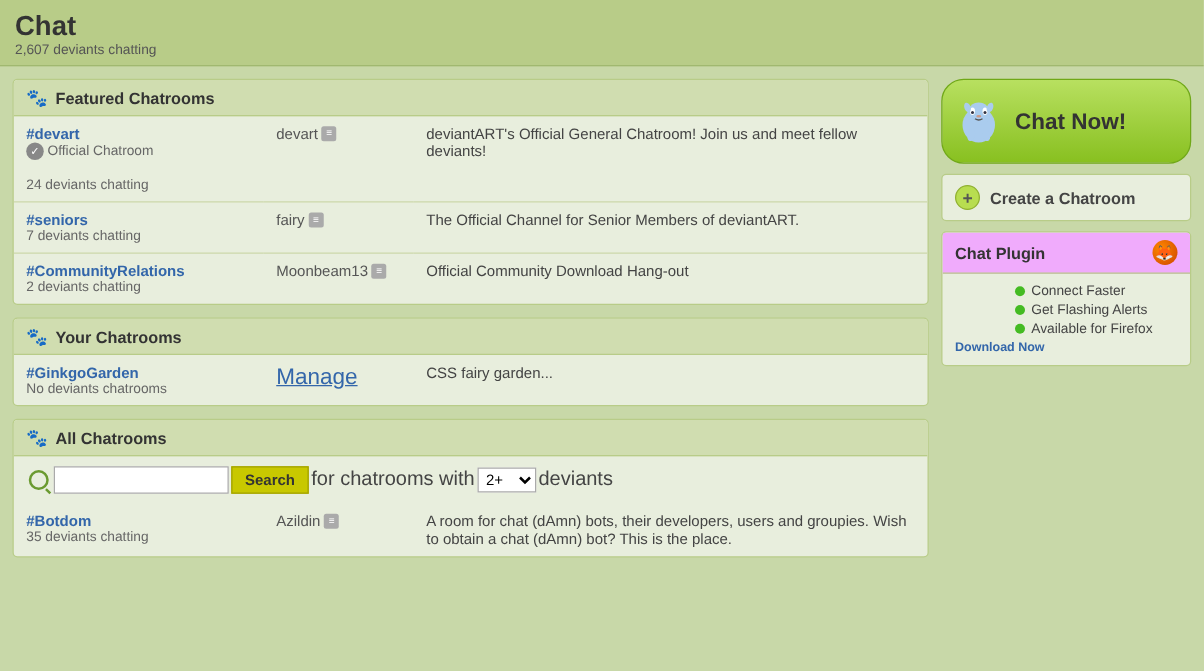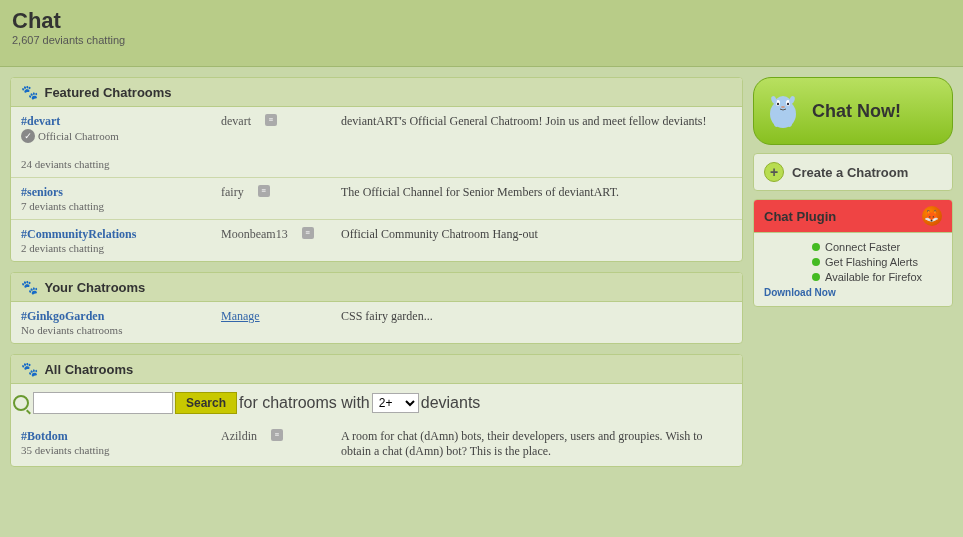--- a/index.html
+++ b/index.html
@@ -8,21 +8,21 @@
       font-size: 12px;
       background: #c8d8a8;
       color: #333;
       width: 963px;
       min-height: 537px;
     }
 
     
     #header {
       background: #b8cc88;
-      padding: 8px 12px 20px 12px;
+      padding: 8px 12px 6px 12px;
       border-bottom: 1px solid #a0b870;
     }
     #header h1 {
       font-size: 22px;
       font-weight: bold;
       color: #333;
     }
     #header .subtitle {
       font-size: 11px;
       color: #555;
@@ -62,21 +62,20 @@
       border-bottom: 1px solid #b8cc88;
     }
     .section-icon {
       font-size: 14px;
     }
 
     
     .chat-table {
       width: 100%;
       border-collapse: collapse;
-      font-family: Liberation Serif, serif;
     }
     .chat-table tr {
       border-bottom: 1px solid #ccd8aa;
     }
     .chat-table tr:last-child {
       border-bottom: none;
     }
     .chat-table td {
       padding: 7px 10px;
       vertical-align: top;
@@ -91,22 +90,22 @@
       color: #666;
       font-size: 11px;
       display: flex;
       align-items: center;
       gap: 3px;
     }
     .chat-owner {
       color: #555;
       font-size: 12px;
       display: flex;
-      align-items: flex-start;
-      gap: 14px;
+      align-items: center;
+      gap: 3px;
     }
     .chat-desc {
       color: #444;
       font-size: 12px;
     }
     .icon-official {
       display: inline-block;
       width: 14px;
       height: 14px;
       background: #888;
@@ -126,21 +125,21 @@
       color: white;
       text-align: center;
       line-height: 12px;
     }
 
     
     .search-bar {
       display: flex;
       align-items: center;
       gap: 2px;
-      padding: 8px 0;
+      padding: 8px 10px;
     }
     .search-icon-wrap {
       display: flex;
       align-items: center;
       justify-content: center;
       width: 20px;
       height: 20px;
     }
     .search-icon-circle {
       width: 16px;
@@ -187,21 +186,21 @@
       font-size: 12px;
       padding: 1px 2px;
       height: 20px;
     }
 
     
     .manage-link {
       color: #3366aa;
       text-decoration: underline;
       cursor: pointer;
-      font-size: 12px;
+      font-size: 18px;
     }
 
     
     #right-col {
       width: 200px;
       display: flex;
       flex-direction: column;
       gap: 8px;
     }
 
@@ -257,21 +256,21 @@
     }
 
     
     .plugin-box {
       background: #e8eedd;
       border: 1px solid #b8cc88;
       border-radius: 4px;
       overflow: hidden;
     }
     .plugin-header {
-      background: #ef4444;
+      background: #f0abfc;
       padding: 6px 10px;
       font-size: 13px;
       font-weight: bold;
       color: #333;
       display: flex;
       align-items: center;
       justify-content: space-between;
       border-bottom: 1px solid #b8cc88;
     }
     .firefox-icon {
@@ -373,21 +372,21 @@
             <a class="chat-link">#CommunityRelations</a><br>
             <span class="chat-sub">2 deviants chatting</span>
           </td>
           <td>
             <span class="chat-owner">
               <span>Moonbeam13</span>
               <span class="icon-small">≡</span>
             </span>
           </td>
           <td>
-            <span class="chat-desc">Official Community Chatroom Hang-out</span>
+            <span class="chat-desc">Official Community Download Hang-out</span>
           </td>
         </tr>
       </tbody>
         </table>
     </div>
 
     <div class="section">
       <div class="section-header">
         <span class="section-icon">🐾</span>
         <span>Your Chatrooms</span>

